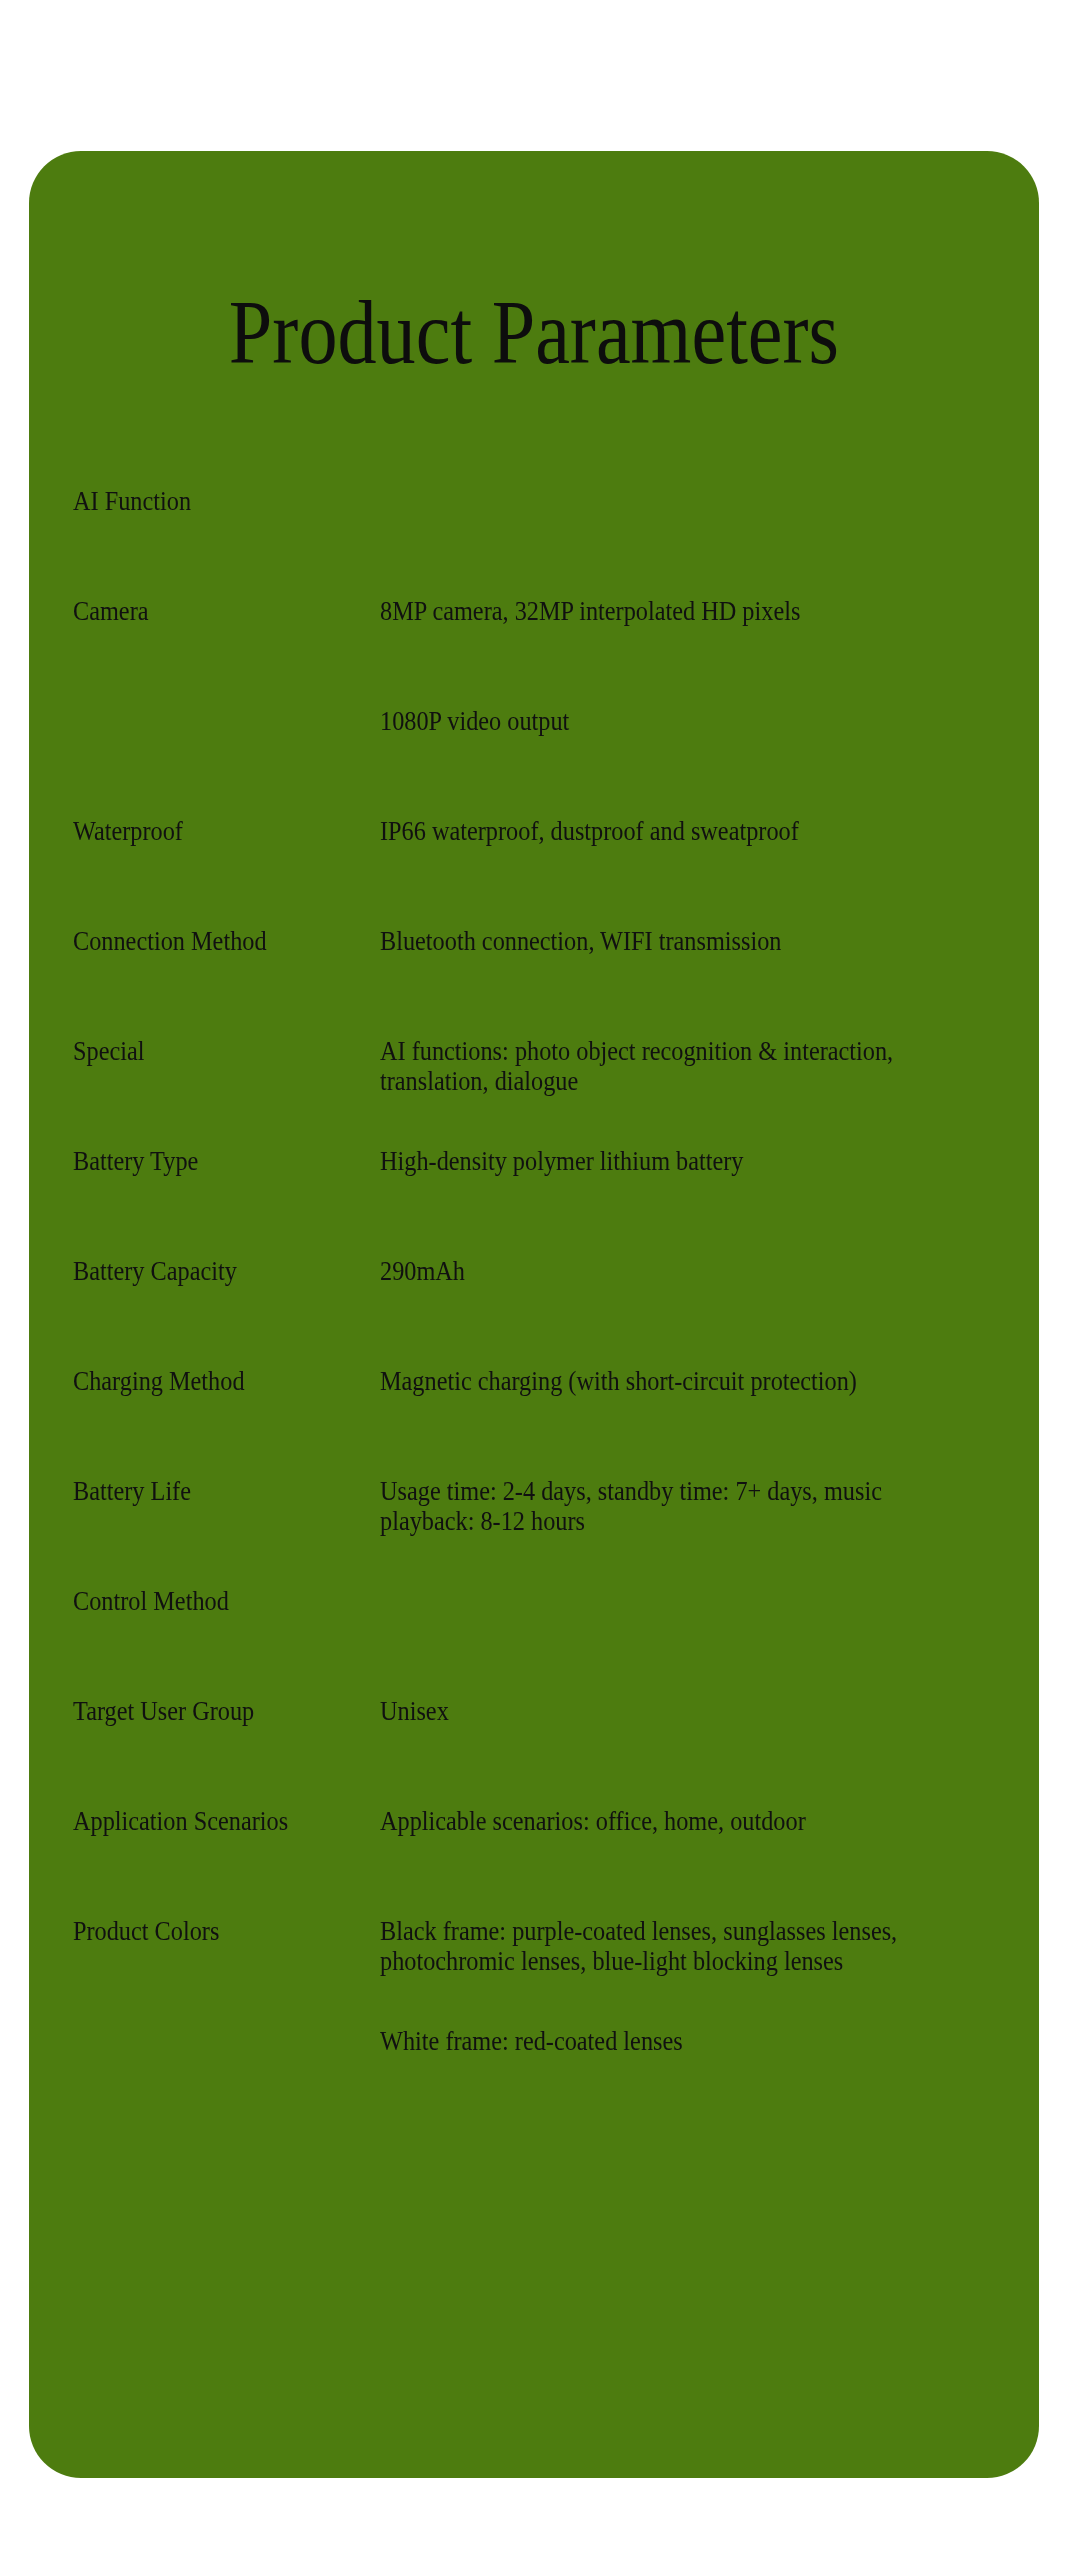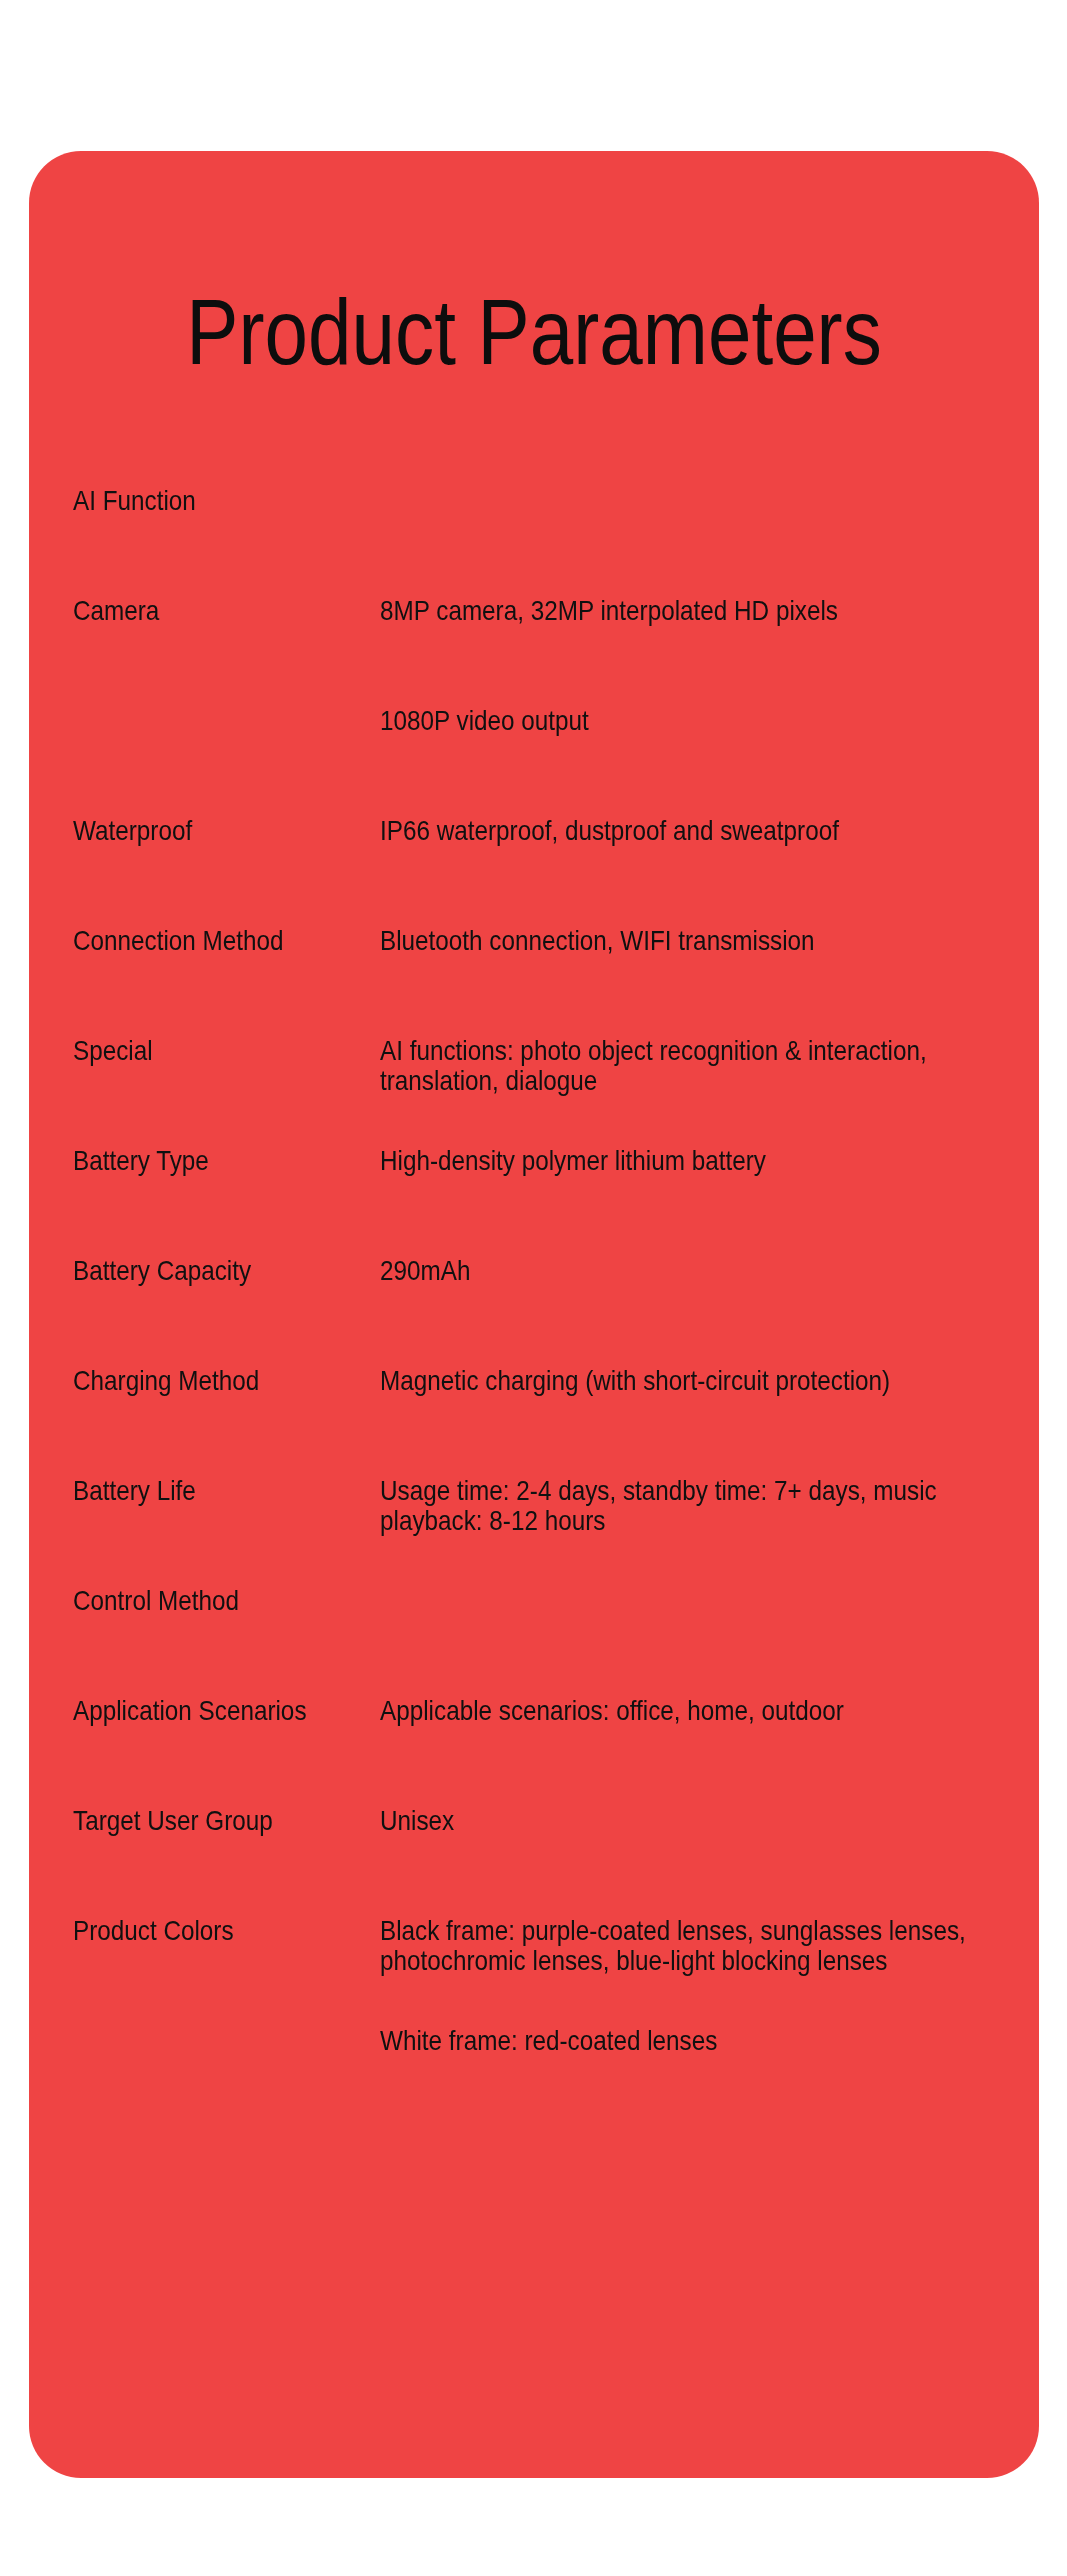--- a/index.html
+++ b/index.html
@@ -17,24 +17,25 @@
     width: 1067px;
     height: 2576px;
     background: #ffffff;
   }
   .card {
     position: absolute;
     left: 29px;
     top: 151px;
     width: 1010px;
     height: 2327px;
-    background: #ef4444;
+    background: #4d7c0f;
     border-radius: 52px;
     box-sizing: border-box;
     padding-top: 128px;
+    font-family: Liberation Serif, serif;
   }
   .title {
     margin: 0;
     padding: 0;
     text-align: center;
     font-size: 92px;
     line-height: 107px;
     font-weight: normal;
     color: #0d0d0d;
   }
@@ -140,30 +141,30 @@
             <div class="vline">playback: 8-12 hours</div>
           </div>
   </div>
 
   <div class="row">
     <div class="label squeezeL">Control Method</div>
   </div>
 
 
   <div class="row">
-    <div class="label squeezeL">Application Scenarios</div>
+    <div class="label squeezeL">Target User Group</div>
     <div class="value">
-            <div class="vline">Applicable scenarios: office, home, outdoor</div>
+            <div class="vline">Unisex</div>
           </div>
   </div>
 
   <div class="row">
-    <div class="label squeezeL">Target User Group</div>
+    <div class="label squeezeL">Application Scenarios</div>
     <div class="value">
-            <div class="vline">Unisex</div>
+            <div class="vline">Applicable scenarios: office, home, outdoor</div>
           </div>
   </div>
 
   <div class="row">
     <div class="label squeezeL">Product Colors</div>
     <div class="value">
             <div class="vline">Black frame: purple-coated lenses, sunglasses lenses,</div>
             <div class="vline">photochromic lenses, blue-light blocking lenses</div>
           </div>
   </div>

